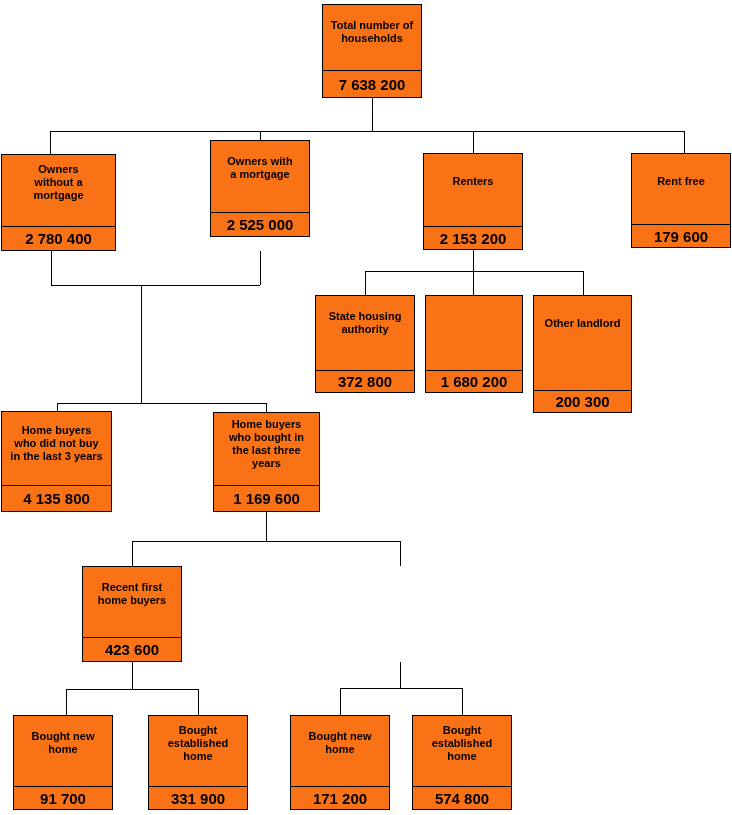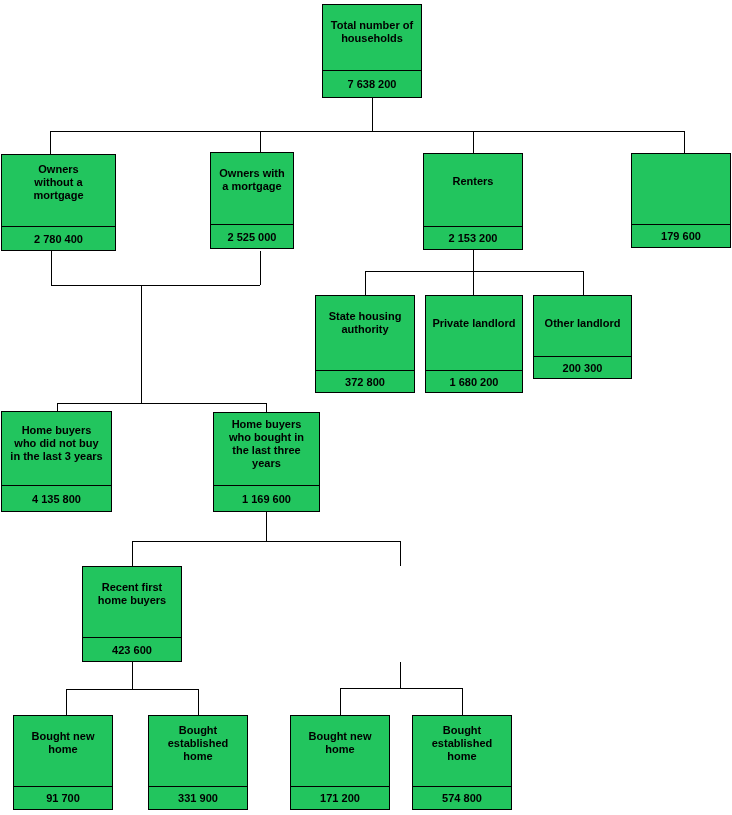--- a/index.html
+++ b/index.html
@@ -3,46 +3,46 @@
 <meta charset="utf-8">
 <style>
   html,body{margin:0;padding:0;background:#ffffff;}
   .canvas{
     position:relative;width:732px;height:815px;background:#ffffff;
     font-family:"Liberation Sans",sans-serif;color:#000;overflow:hidden;
   }
   svg.connectors{position:absolute;left:0;top:0;width:732px;height:815px;}
   svg.connectors line{stroke:#000;stroke-width:1;shape-rendering:crispEdges;}
   .box{
-    position:absolute;box-sizing:border-box;background:#22c55e;border:1px solid #000;
+    position:absolute;box-sizing:border-box;background:#f97316;border:1px solid #000;
     display:flex;flex-direction:column;
   }
   .box-label{
     height:54px;display:flex;align-items:center;justify-content:center;
     text-align:center;font-size:11px;font-weight:bold;line-height:13px;
     white-space:pre-line;padding:0 1px;
   }
   .box-spacer{flex:1;}
   .box-value{
     border-top:1px solid #000;height:23px;flex:0 0 auto;
     display:flex;align-items:center;justify-content:center;
-    font-size:11px;font-weight:bold;
+    font-size:15px;font-weight:bold;
   }
   
   #n-total{left:322px;top:4px;width:100px;height:94px}
   #n-total .box-value{height:26px}
   #n-owners-no{left:1px;top:154px;width:115px;height:97px}
-  #n-owners-with{left:210px;top:152px;width:84px;height:97px}
+  #n-owners-with{left:210px;top:140px;width:100px;height:97px}
   #n-renters{left:423px;top:153px;width:100px;height:97px}
   #n-renters .box-value{height:22px}
   #n-rent-free{left:631px;top:153px;width:100px;height:95px}
   #n-rent-free .box-value{height:22px}
   #n-state{left:315px;top:295px;width:100px;height:98px}
   #n-private{left:425px;top:295px;width:98px;height:98px}
-  #n-other{left:533px;top:295px;width:99px;height:84px}
+  #n-other{left:533px;top:295px;width:99px;height:118px}
   #n-state .box-value,#n-private .box-value,#n-other .box-value{height:21px}
   #n-notrecent{left:1px;top:411px;width:111px;height:101px}
   #n-recent{left:213px;top:412px;width:107px;height:100px}
   #n-notrecent .box-label,#n-recent .box-label{height:62px}
   #n-notrecent .box-value,#n-recent .box-value{height:25px}
   #n-first{left:82px;top:566px;width:100px;height:96px}
   #n-changeover{left:350px;top:566px;width:100px;height:96px}
   #n-new1{left:13px;top:715px;width:100px;height:95px}
   #n-est1{left:148px;top:715px;width:100px;height:95px}
   #n-new2{left:290px;top:715px;width:100px;height:95px}
@@ -115,33 +115,33 @@
     <div class="box-value">2 525 000</div>
   </div>
 
   <div class="box" id="n-renters">
     <div class="box-label">Renters</div>
     <div class="box-spacer"></div>
     <div class="box-value">2 153 200</div>
   </div>
 
   <div class="box" id="n-rent-free">
+    <div class="box-label">Rent free</div>
     <div class="box-spacer"></div>
     <div class="box-value">179 600</div>
   </div>
 
   <div class="box" id="n-state">
     <div class="box-label">State housing
 authority</div>
     <div class="box-spacer"></div>
     <div class="box-value">372 800</div>
   </div>
 
   <div class="box" id="n-private">
-    <div class="box-label">Private landlord</div>
     <div class="box-spacer"></div>
     <div class="box-value">1 680 200</div>
   </div>
 
   <div class="box" id="n-other">
     <div class="box-label">Other landlord</div>
     <div class="box-spacer"></div>
     <div class="box-value">200 300</div>
   </div>
 

